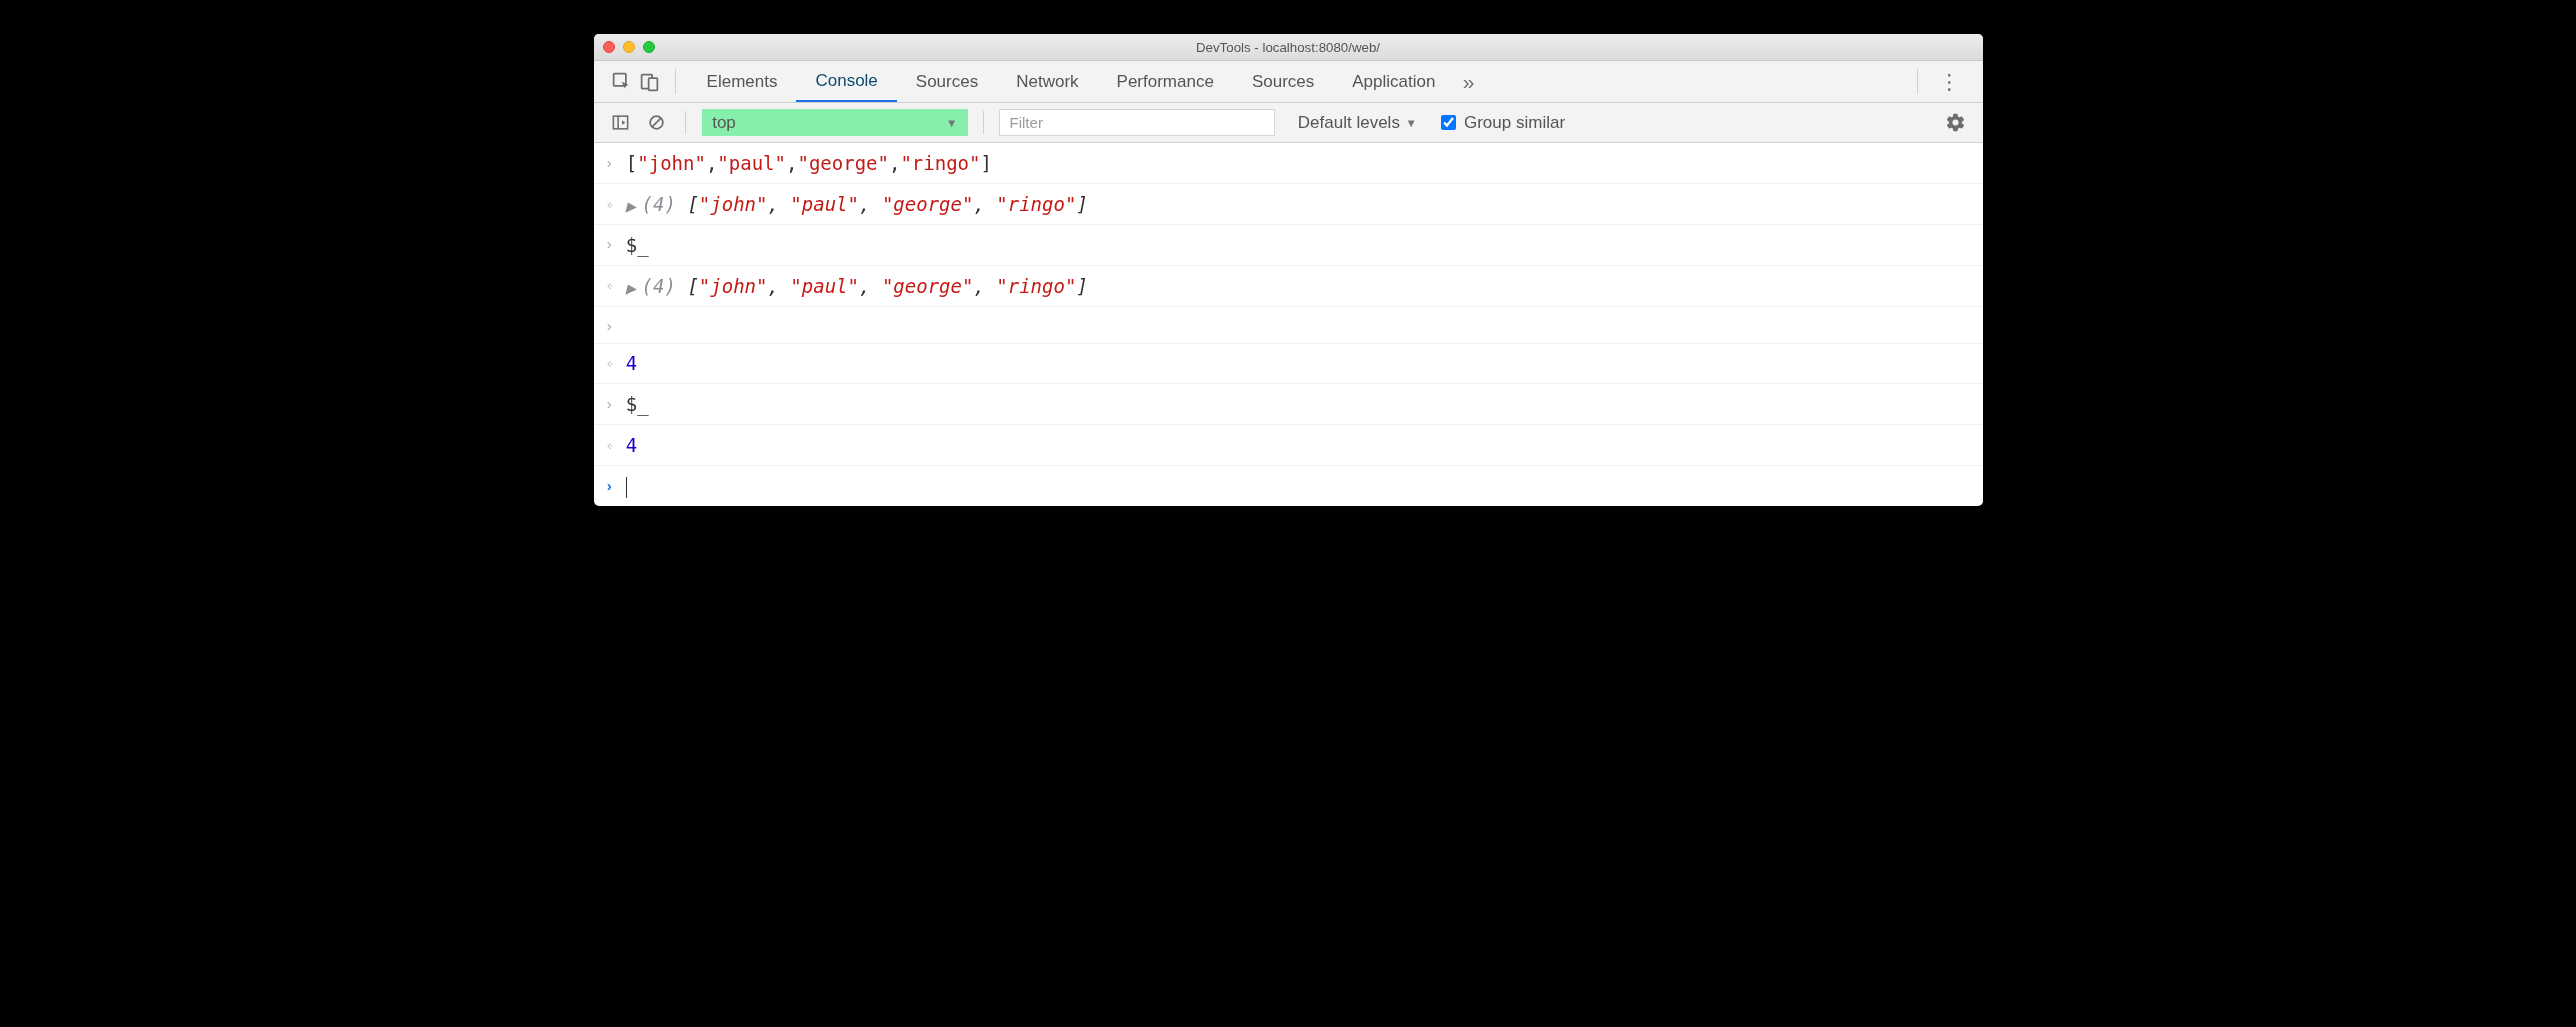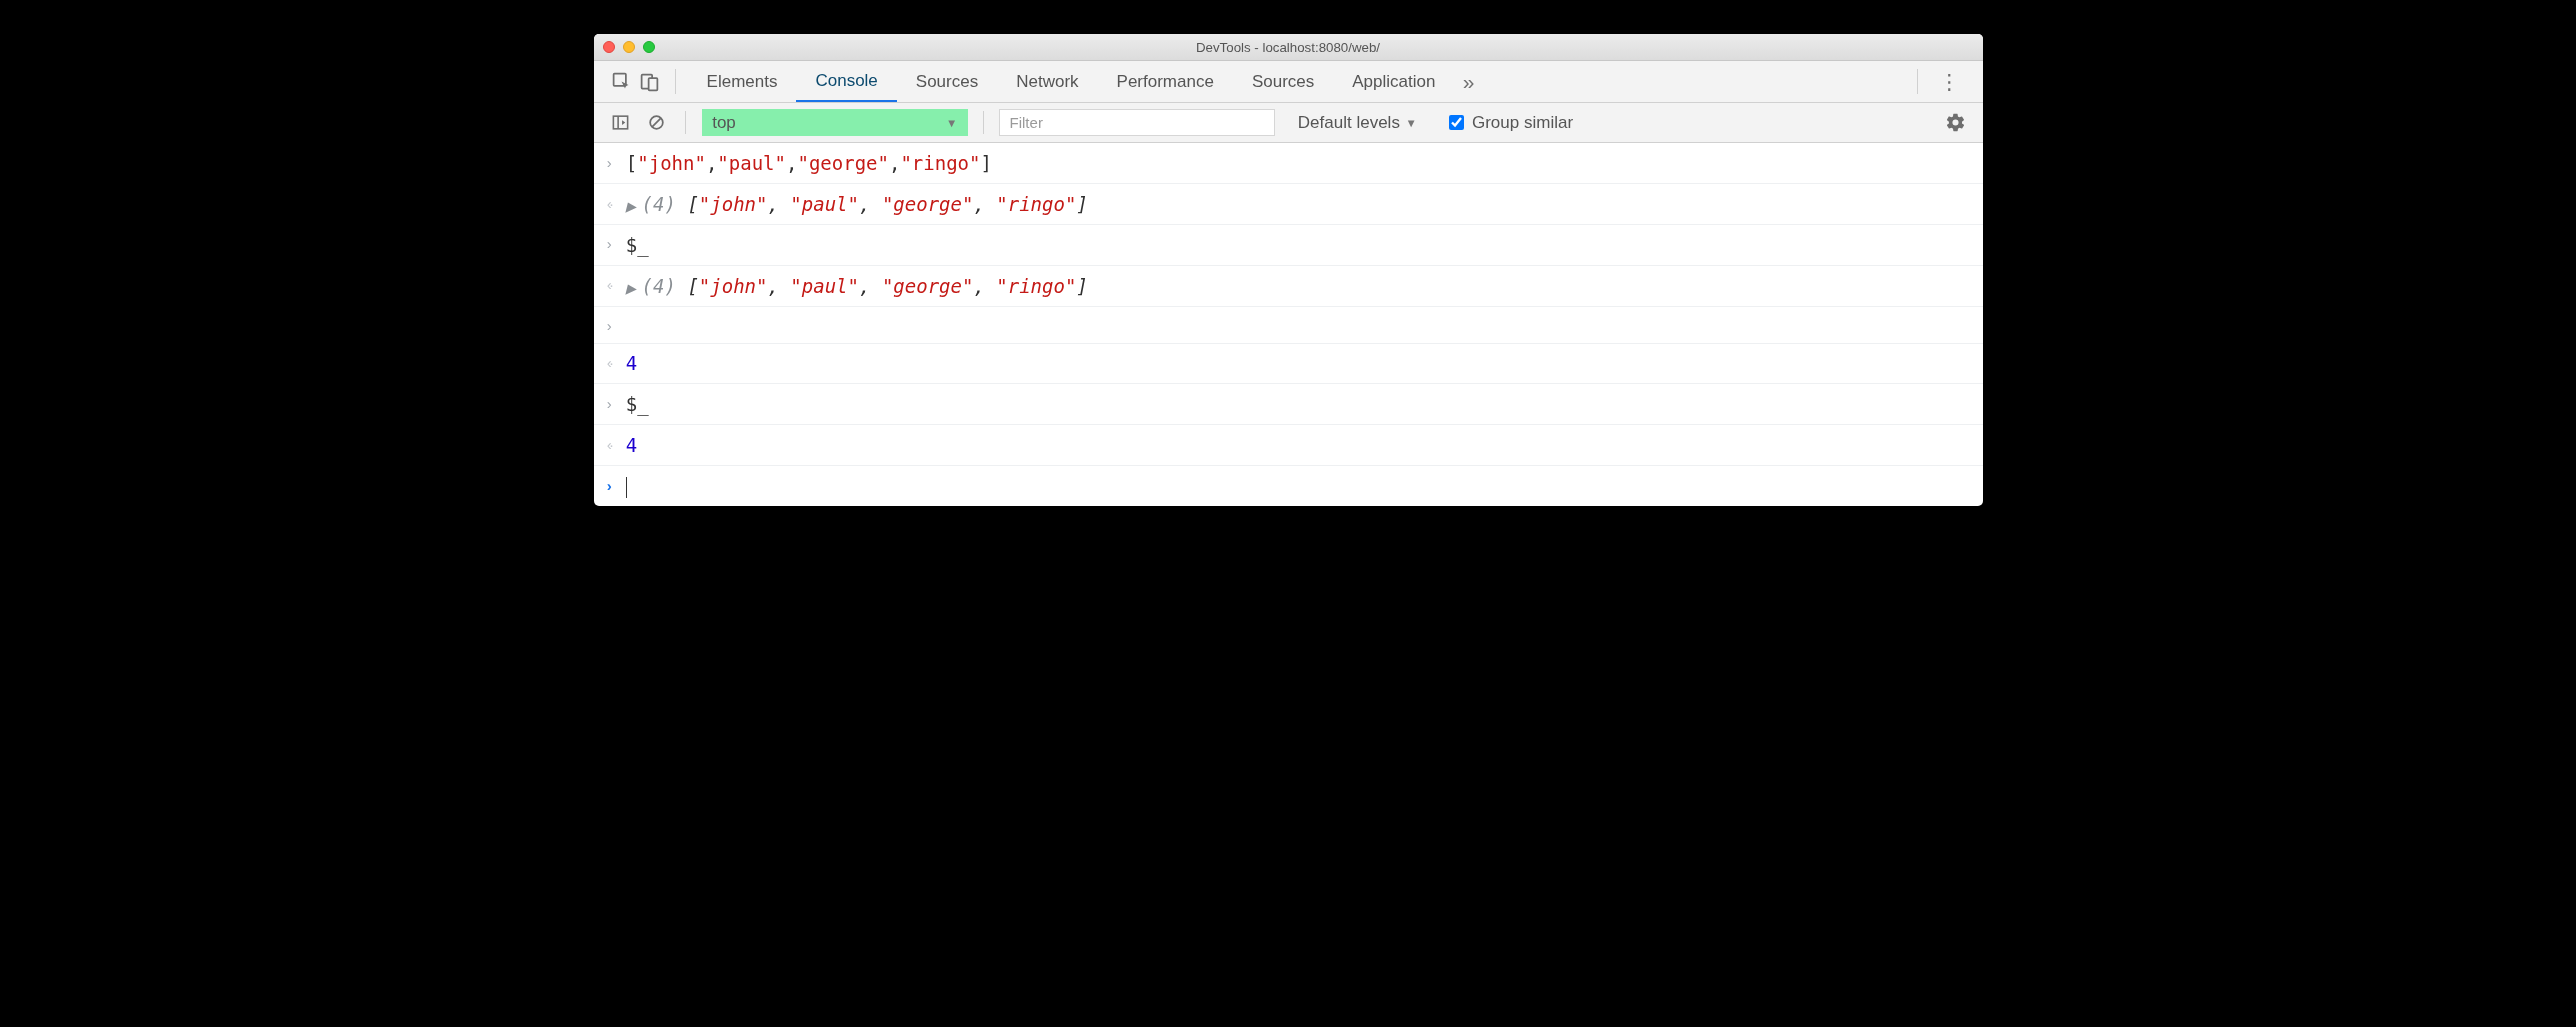--- a/index.html
+++ b/index.html
@@ -94,21 +94,21 @@
     background:#86efac;
   }
   .context-select .caret{color:#777;font-size:11.4px;}
   .filter-input{
     width:276px;height:27px;border:1px solid #d6d6d6;background:#fff;
     padding:0 9.5px;font-size:15px;color:#0369a1;
   }
   .filter-input::placeholder{color:#9a9a9a;}
   .levels{display:flex;align-items:center;gap:5.7px;margin-left:13.3px;}
   .levels .caret{color:#777;font-size:11.4px;}
-  .group-similar{display:flex;align-items:center;gap:7.6px;margin-left:23px;}
+  .group-similar{display:flex;align-items:center;gap:7.6px;margin-left:15px;}
   .group-similar input{width:15px;height:15px;}
   .toolbar .spacer{flex:1;}
   .gear{font-size:19px;color:#6e6e6e;}
 
   .console-body{
     font-family: Menlo, Consolas, monospace;
     font-size:19px;
     line-height:1.9;
   }
   .row{

